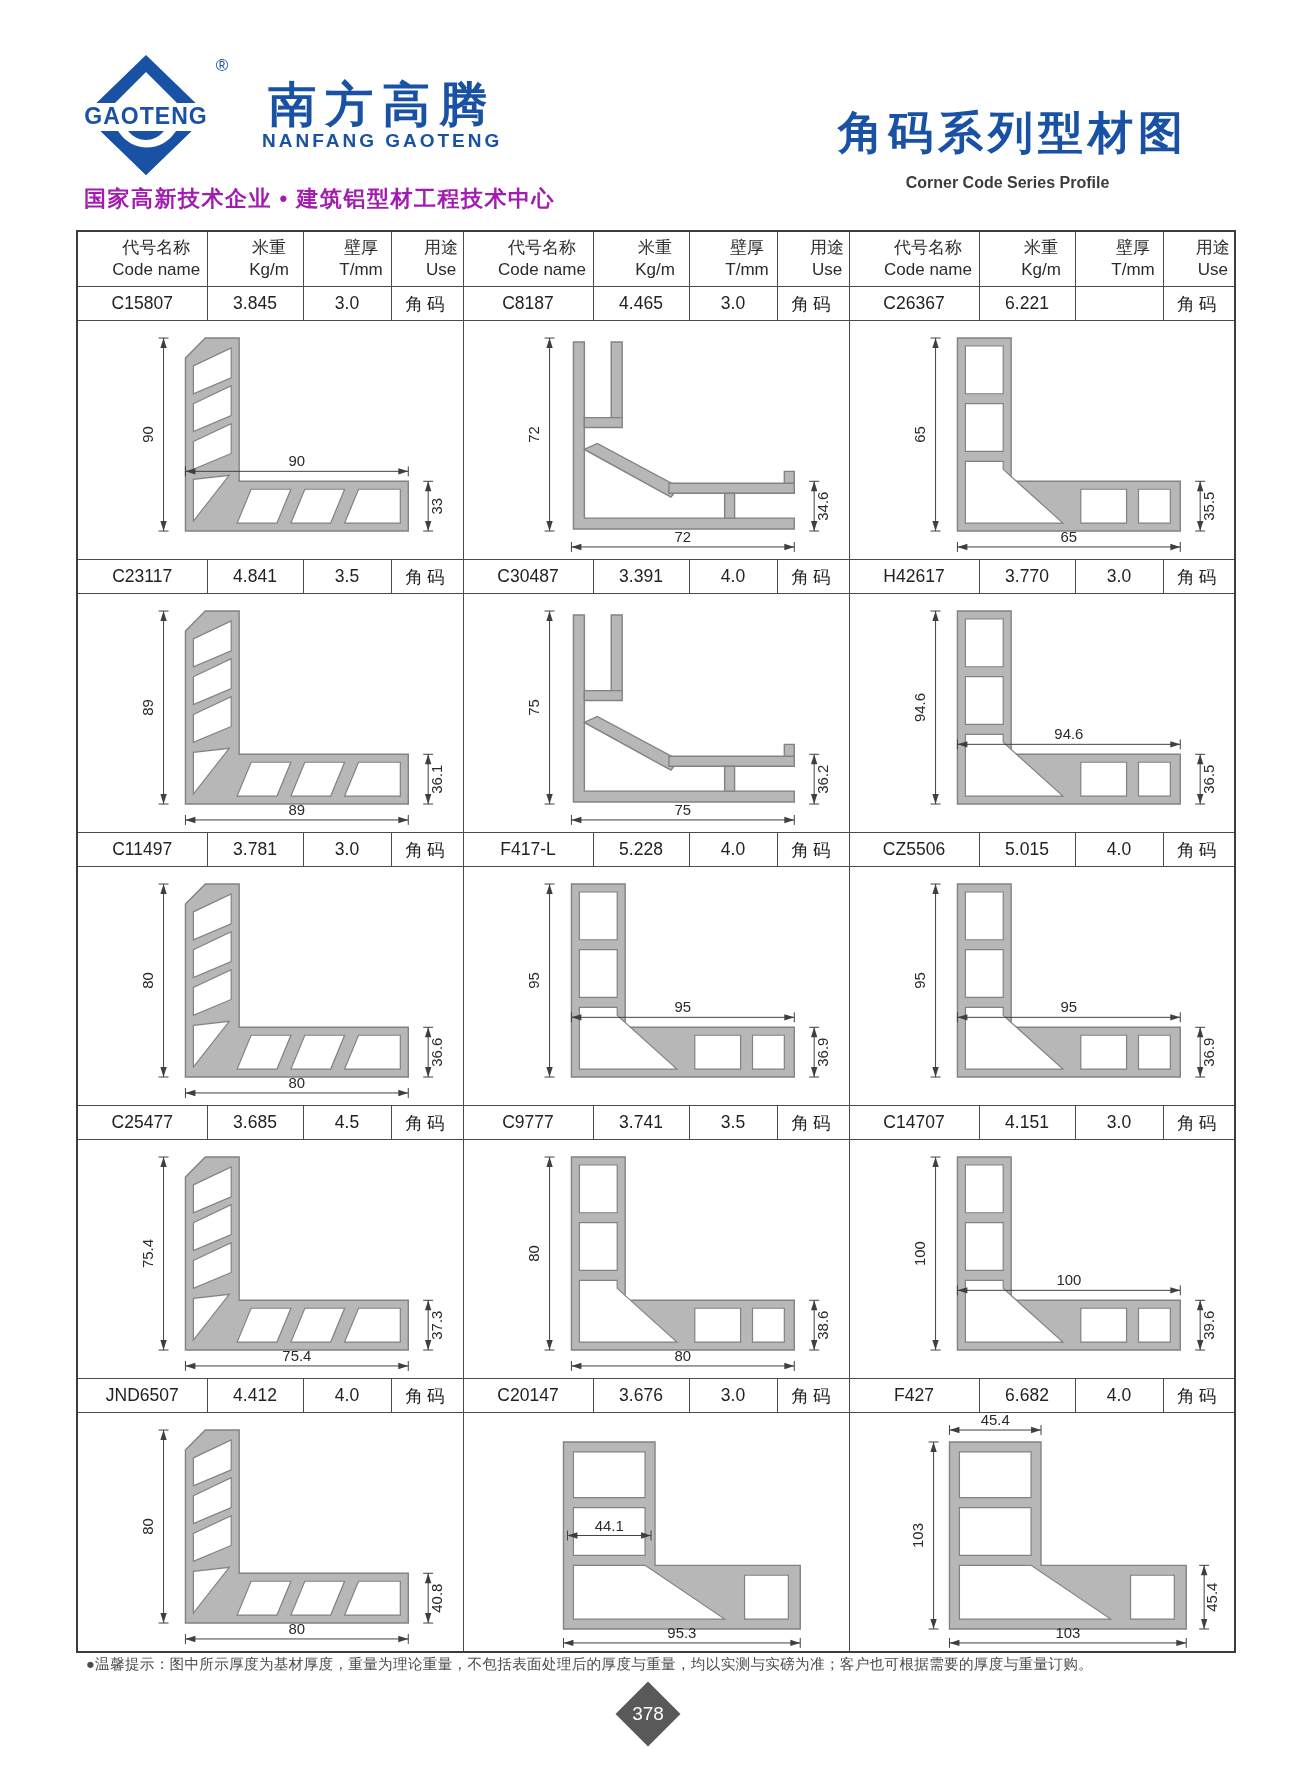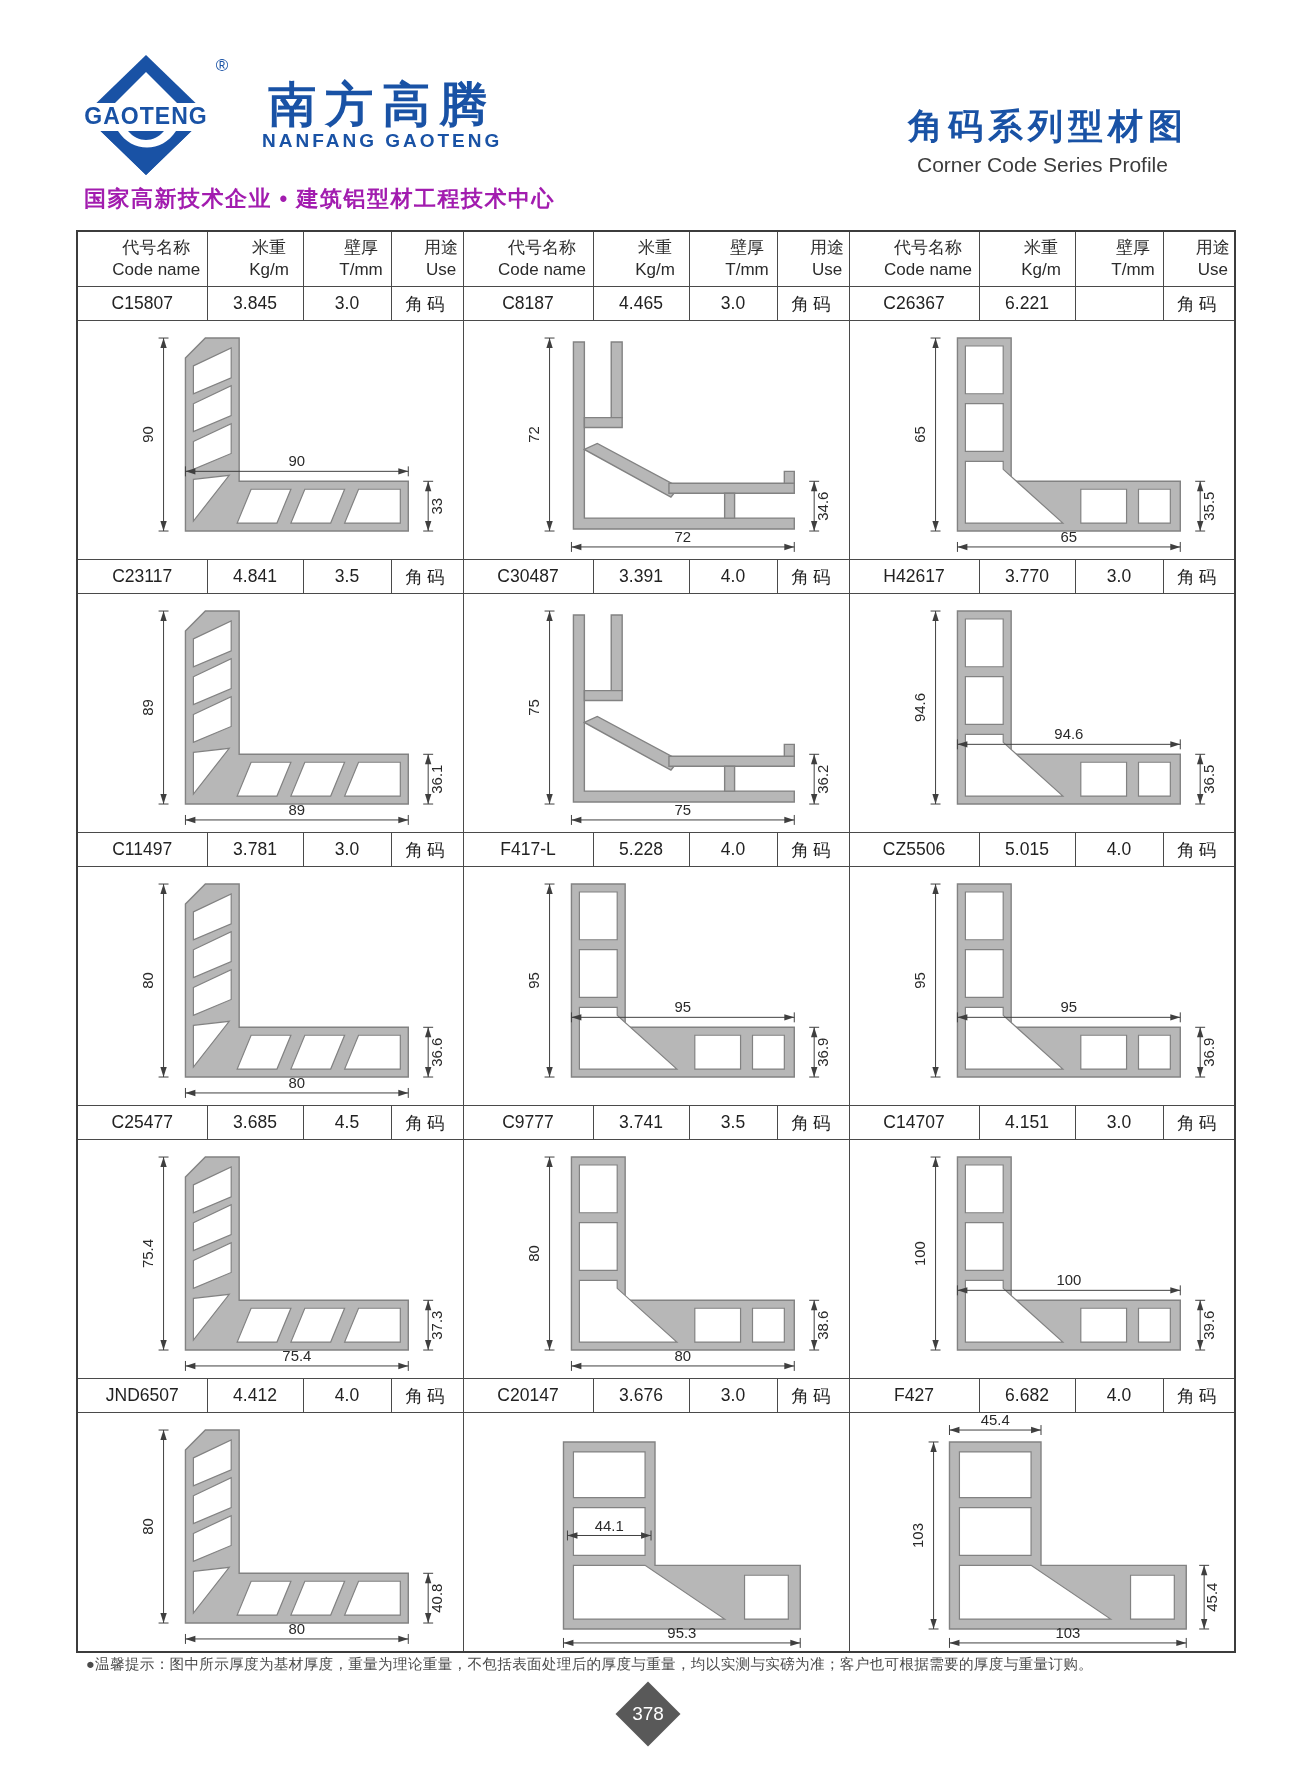--- a/index.html
+++ b/index.html
@@ -8,22 +8,22 @@
     width:1300px; height:1775px; position:relative; background:#ffffff;
     font-family:"Liberation Sans", sans-serif; color:var(--ink); overflow:hidden;
   }
   
   .logo-block { position:absolute; left:84px; top:52px; display:flex; align-items:flex-start; }
   .brand-text { margin-left:26px; padding-top:28px; }
   .cn-name { font-size:48px; font-weight:bold; color:var(--blue); letter-spacing:9px; line-height:1.05; white-space:nowrap;text-align:center; }
   .en-name { font-size:19px; font-weight:bold; color:var(--blue); letter-spacing:3px; margin-top:0; white-space:nowrap; }
   .tagline { position:absolute; left:84px; top:184px; font-size:22px; font-weight:600; letter-spacing:1.5px; color:#a21caf; white-space:nowrap; }
   .title-block { position:absolute; right:112px; top:103px; text-align:center; }
-  .title-zh { font-size:35px; font-weight:bold; color:var(--blue); letter-spacing:5px; white-space:nowrap;margin-left:11px; }
-  .title-en { font-size:21px; color:#3c3c3c; margin-top:3px; white-space:nowrap; }
+  .title-zh { font-size:45px; font-weight:bold; color:var(--blue); letter-spacing:5px; white-space:nowrap;margin-left:11px; }
+  .title-en { font-size:16px; color:#3c3c3c; margin-top:11px; white-space:nowrap;font-weight:bold; }
   
   table.ctable { position:absolute; left:76px; top:230px; border-collapse:collapse; table-layout:fixed; border:2px solid #3c3c3c; }
   table.ctable td { border:1px solid var(--bd); text-align:center; vertical-align:middle; padding:0; overflow:hidden; }
   td.gs { border-left-width:2px; }
   tr.hrow td { height:54px; font-size:17px; line-height:1.3; color:#2b2b2b;padding-left:28px; }
   tr.vrow td { height:33px; font-size:17.5px; color:#222;margin-top:9px; }
   tr.vrow td.use { letter-spacing:4px; }
   tr.drow td { height:238px; background:#fff; }
   tr.drow svg { display:block; margin:0 auto; }
   

